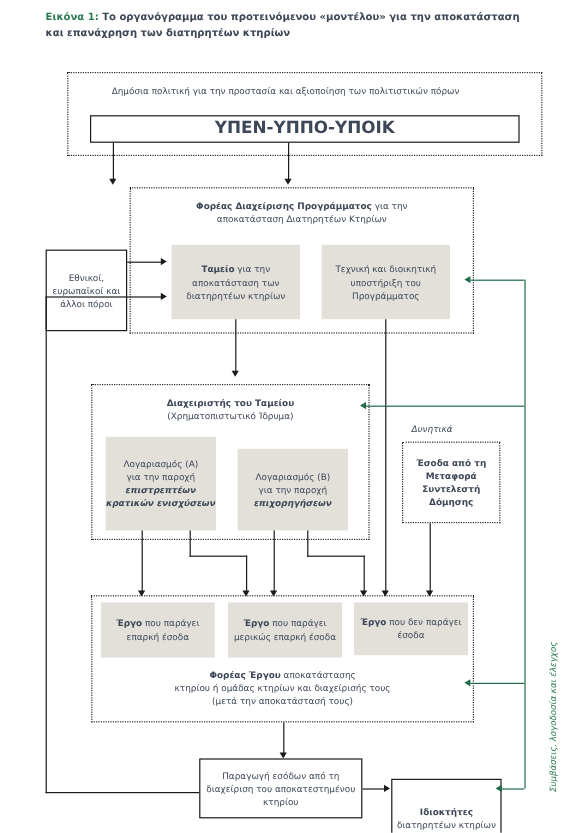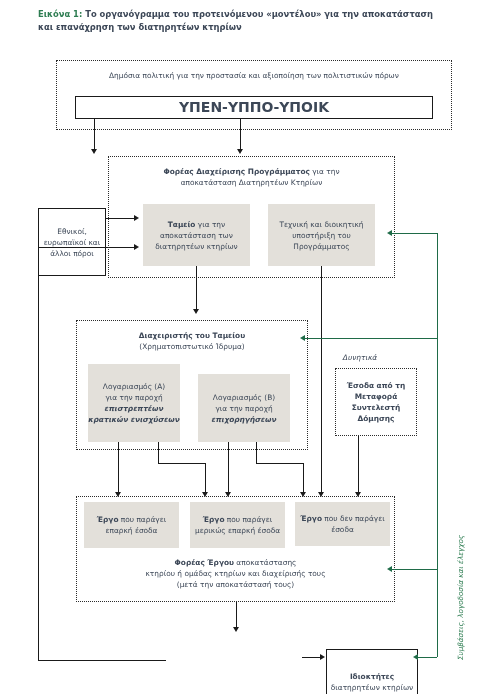--- a/index.html
+++ b/index.html
@@ -81,21 +81,21 @@
 <body>
 
 <div class="canvas">
 
   <div class="title">
     <span class="fig">Εικόνα 1:</span><span> Το οργανόγραμμα του προτεινόμενου «μοντέλου» για την αποκατάσταση και επανάχρηση των διατηρητέων κτηρίων</span>
   </div>
 
   <div class="dotted" style="left:56px;top:60px;width:396px;height:70px;"></div>
 
-  <div class="plain-text" style="left:60px;top:70px;width:388px;text-align:center;">Δημόσια πολιτική για την προστασία και αξιοποίηση των πολιτιστικών πόρων</div>
+  <div class="plain-text" style="left:44px;top:70px;width:388px;text-align:center;">Δημόσια πολιτική για την προστασία και αξιοποίηση των πολιτιστικών πόρων</div>
 
   <div class="wbox" style="left:75px;top:96px;width:358px;height:23px;font-weight:bold;font-size:14px;">
     <span>ΥΠΕΝ-ΥΠΠΟ-ΥΠΟΙΚ</span>
   </div>
 
   <div class="ln lnv" style="left:94px;top:119px;height:33px;"></div>
   <div class="ln lnh" style="left:94px;top:151px;width:0px;"></div>
   <div class="arw arw-d" style="left:90.6px;top:149px;"></div>
 
   <div class="ln lnv" style="left:240px;top:119px;height:33px;"></div>
@@ -195,20 +195,23 @@
 
   <div class="grp-label" style="left:80px;top:557px;width:311px;">
     <b>Φορέας Έργου</b><span> αποκατάστασης</span><br>
     <span>κτηρίου ή ομάδας κτηρίων και διαχείρισής τους</span><br>
     <span>(μετά την αποκατάστασή τους)</span>
   </div>
 
   <div class="ln lnv" style="left:236px;top:602px;height:28px;"></div>
   <div class="arw arw-d" style="left:232.6px;top:627px;"></div>
 
+  <div class="wbox" style="left:166px;top:632px;width:136px;height:50px;">
+    <span>Παραγωγή εσόδων από τη διαχείριση του αποκατεστημένου κτηρίου</span>
+  </div>
 
   <div class="ln lnh" style="left:302px;top:657px;width:20px;"></div>
   <div class="arw arw-r" style="left:320px;top:653.6px;"></div>
 
   <div class="wbox" style="left:326px;top:649px;width:92px;height:66px;">
     <span><b>Ιδιοκτήτες</b><br><span> διατηρητέων κτηρίων</span></span>
   </div>
 
   <div class="gl glv" style="left:437px;top:233px;height:424px;"></div>
 

